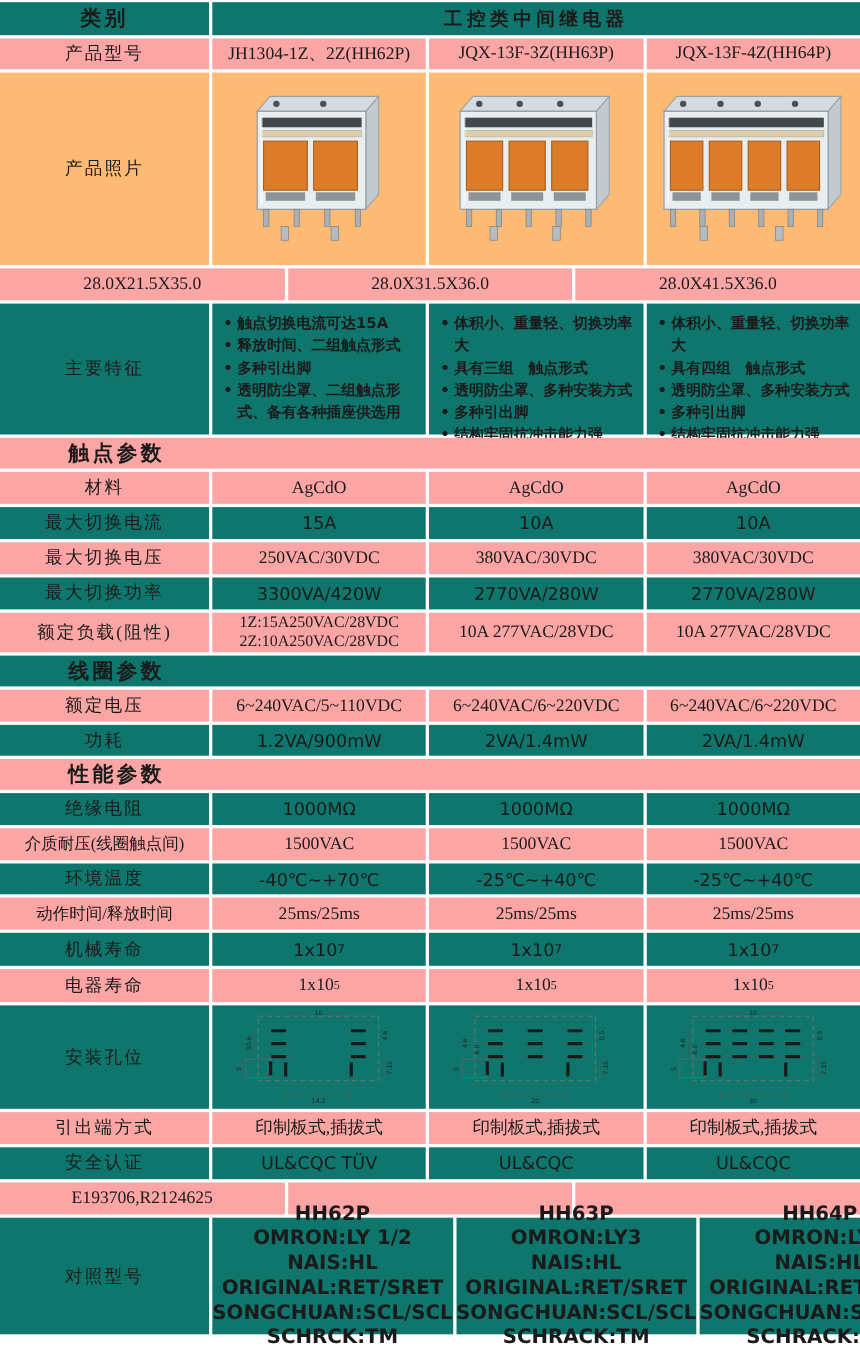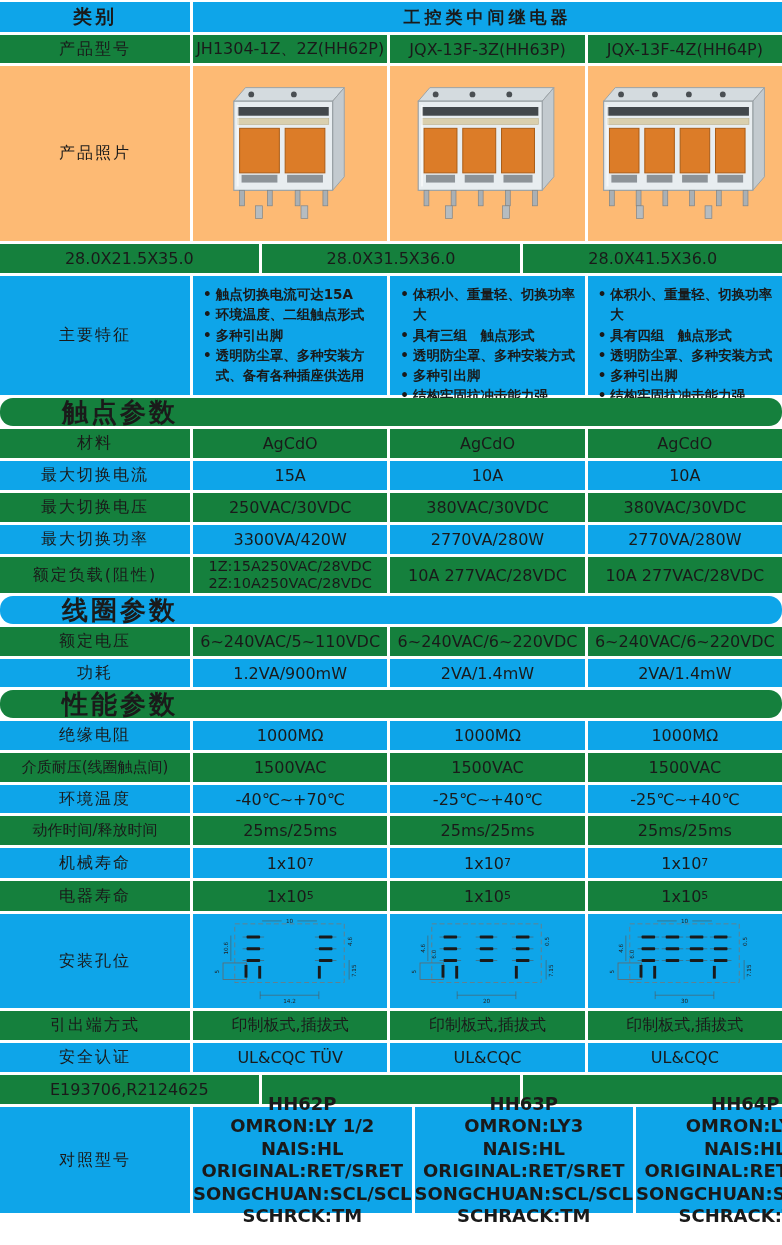--- a/index.html
+++ b/index.html
@@ -4,29 +4,29 @@
 <style>
   html,body{margin:0;padding:0;background:#ffffff;}
   body{width:782px;height:1245px;overflow:hidden;
        font-family:"DejaVu Sans","Liberation Sans",sans-serif;color:#1a1a1a;}
   .tbl{display:flex;flex-direction:column;gap:3px;padding-top:2px;width:782px;}
   .row{display:flex;gap:3px;}
   .cell{display:flex;align-items:center;justify-content:center;text-align:center;}
   .lab{width:190px;flex:none;font-size:16px;letter-spacing:2px;}
   .lab.tight{letter-spacing:0;font-size:15px;}
   .val{flex:1 1 0;font-size:16px;}
-  .light{background:#0ea5e9;}
-  .tan{background:#15803d;}
+  .light{background:#0f766e;}
+  .tan{background:#fca5a5;font-family:Liberation Serif, serif;}
   .blue{background:#fdba74;}
   .hr30{height:30px}.hr28{height:28px}.hr29{height:29px}.hr36{height:36px}
   .hr94{height:94px}.hr106{height:106px}.hr119{height:119px}.hr175{height:175px}
   .cat-lab{font-weight:bold;font-size:19px;letter-spacing:3px;}
   .cat-val{font-weight:bold;font-size:17px;letter-spacing:4px;}
   .sec-row{display:flex;align-items:center;padding-left:62px;
-           font-weight:bold;font-size:26px;letter-spacing:3px;border-radius:13px;}
+           font-weight:bold;font-size:19px;letter-spacing:3px;}
   .feat-cell{align-items:flex-start;justify-content:flex-start;text-align:left;
              padding:8px 6px 4px 10px;flex-direction:column;display:flex;
              font-size:13.5px;font-weight:bold;line-height:1.5;}
   .fi{display:flex;}
   .bu{margin-right:4px;}
   .fn{padding-left:12px;}
   .pre{white-space:pre-line;}
   .small-lines{font-size:18px;line-height:1.25;font-weight:bold;}
   .load1{font-size:14.5px;line-height:1.2;}
   sup{font-size:11px;line-height:0;}
@@ -139,29 +139,29 @@
 
   <div class="row hr119">
     <div class="cell lab light">主要特征</div>
     <div class="val light feat-cell">
         <div class="fi">
           <span class="bu">•</span>
           <span>触点切换电流可达15A</span>
         </div>
         <div class="fi">
           <span class="bu">•</span>
-          <span>环境温度、二组触点形式</span>
+          <span>释放时间、二组触点形式</span>
         </div>
         <div class="fi">
           <span class="bu">•</span>
           <span>多种引出脚</span>
         </div>
         <div class="fi">
           <span class="bu">•</span>
-          <span>透明防尘罩、多种安装方式、备有各种插座供选用</span>
+          <span>透明防尘罩、二组触点形式、备有各种插座供选用</span>
         </div>
       </div>
     <div class="val light feat-cell">
         <div class="fi">
           <span class="bu">•</span>
           <span>体积小、重量轻、切换功率大</span>
         </div>
         <div class="fi">
           <span class="bu">•</span>
           <span>具有三组　触点形式</span>

